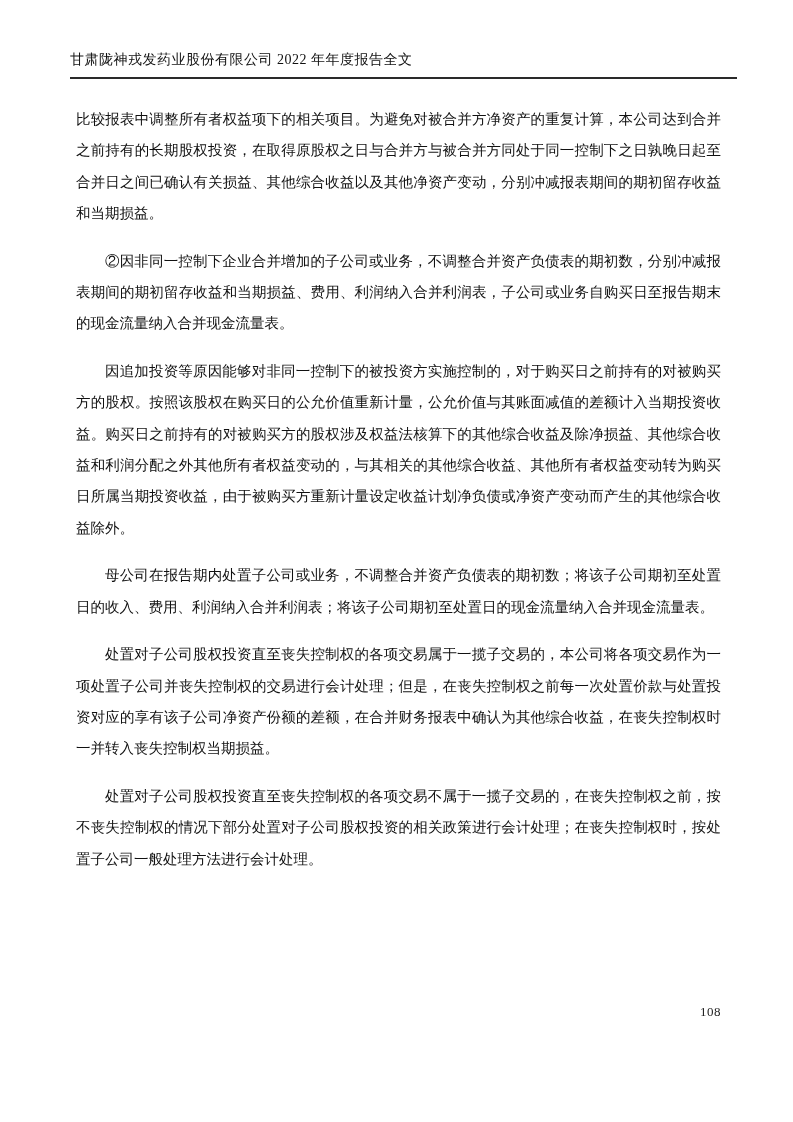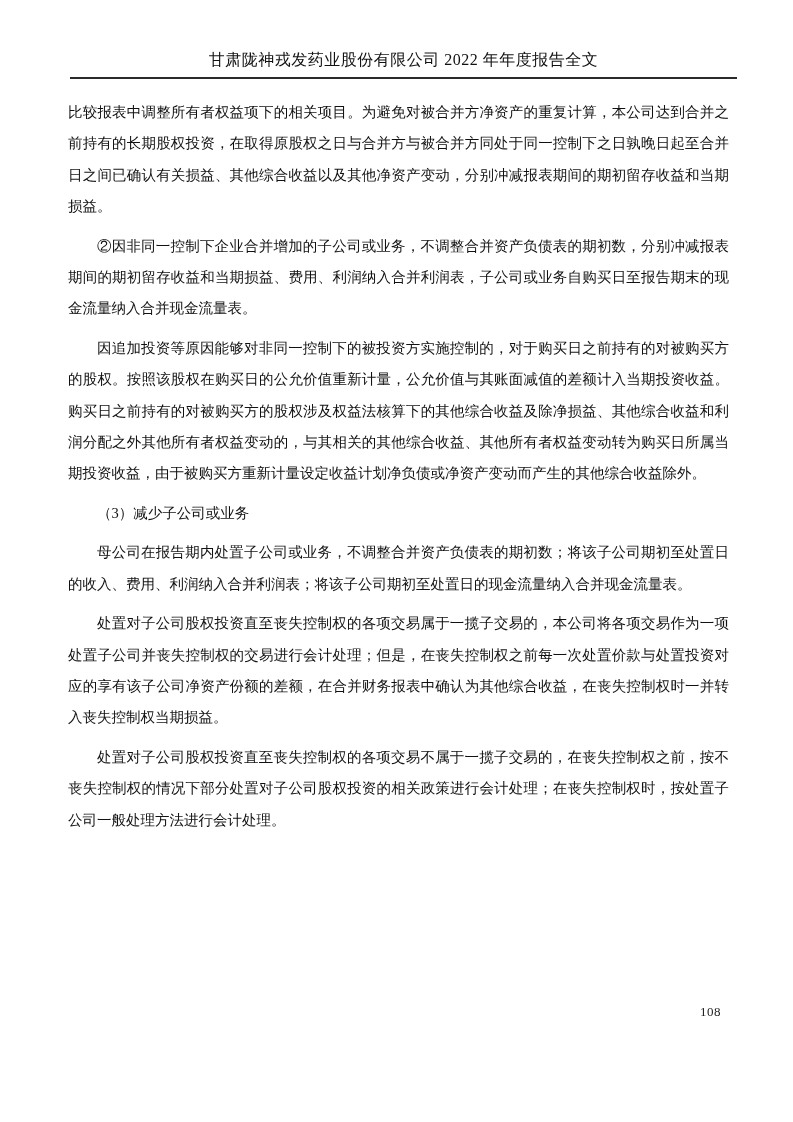--- a/index.html
+++ b/index.html
@@ -15,43 +15,44 @@
   .page {
     position: absolute;
     inset: 0;
     background: #ffffff;
   }
   .header {
     position: absolute;
     top: 50px;
     left: 70px;
     width: 667px;
-    text-align: center;
-    font-size: 16px;
+    text-align: left;
+    font-size: 14px;
     line-height: 20px;
     color: #111;
     border-bottom: 2px solid #2a2a2a;
     padding-bottom: 7px;
     letter-spacing: 0.5px;
   }
   .content {
     position: absolute;
     top: 89px;
     left: 60px;
     width: 677px;
     font-size: 14.5px;
     line-height: 31.4px;
     text-align: justify;
     text-justify: inter-ideograph;
     color: #111;
   }
   .content p {
     text-indent: 2em;
-    margin: 8px;
+    margin: 16px;
     word-break: break-all;
+    font-family: Liberation Mono, monospace;
   }
   .content p.no-indent {
     text-indent: 0;
   }
   .footer {
     position: absolute;
     top: 1004px;
     left: 700px;
     font-size: 13px;
     color: #222;
@@ -64,21 +65,20 @@
 <div class="page">
 
   <div class="header">
     <span>甘肃陇神戎发药业股份有限公司 2022 年年度报告全文</span>
   </div>
 
   <div class="content">
     <p class="no-indent">比较报表中调整所有者权益项下的相关项目。为避免对被合并方净资产的重复计算，本公司达到合并之前持有的长期股权投资，在取得原股权之日与合并方与被合并方同处于同一控制下之日孰晚日起至合并日之间已确认有关损益、其他综合收益以及其他净资产变动，分别冲减报表期间的期初留存收益和当期损益。</p>
     <p>②因非同一控制下企业合并增加的子公司或业务，不调整合并资产负债表的期初数，分别冲减报表期间的期初留存收益和当期损益、费用、利润纳入合并利润表，子公司或业务自购买日至报告期末的现金流量纳入合并现金流量表。</p>
     <p>因追加投资等原因能够对非同一控制下的被投资方实施控制的，对于购买日之前持有的对被购买方的股权。按照该股权在购买日的公允价值重新计量，公允价值与其账面减值的差额计入当期投资收益。购买日之前持有的对被购买方的股权涉及权益法核算下的其他综合收益及除净损益、其他综合收益和利润分配之外其他所有者权益变动的，与其相关的其他综合收益、其他所有者权益变动转为购买日所属当期投资收益，由于被购买方重新计量设定收益计划净负债或净资产变动而产生的其他综合收益除外。</p>
-    <p>（3）减少子公司或业务</p>
     <p>母公司在报告期内处置子公司或业务，不调整合并资产负债表的期初数；将该子公司期初至处置日的收入、费用、利润纳入合并利润表；将该子公司期初至处置日的现金流量纳入合并现金流量表。</p>
     <p>处置对子公司股权投资直至丧失控制权的各项交易属于一揽子交易的，本公司将各项交易作为一项处置子公司并丧失控制权的交易进行会计处理；但是，在丧失控制权之前每一次处置价款与处置投资对应的享有该子公司净资产份额的差额，在合并财务报表中确认为其他综合收益，在丧失控制权时一并转入丧失控制权当期损益。</p>
     <p>处置对子公司股权投资直至丧失控制权的各项交易不属于一揽子交易的，在丧失控制权之前，按不丧失控制权的情况下部分处置对子公司股权投资的相关政策进行会计处理；在丧失控制权时，按处置子公司一般处理方法进行会计处理。</p>
   </div>
 
   <div class="footer">108</div>
 
 </div>
 
 </body></html>

